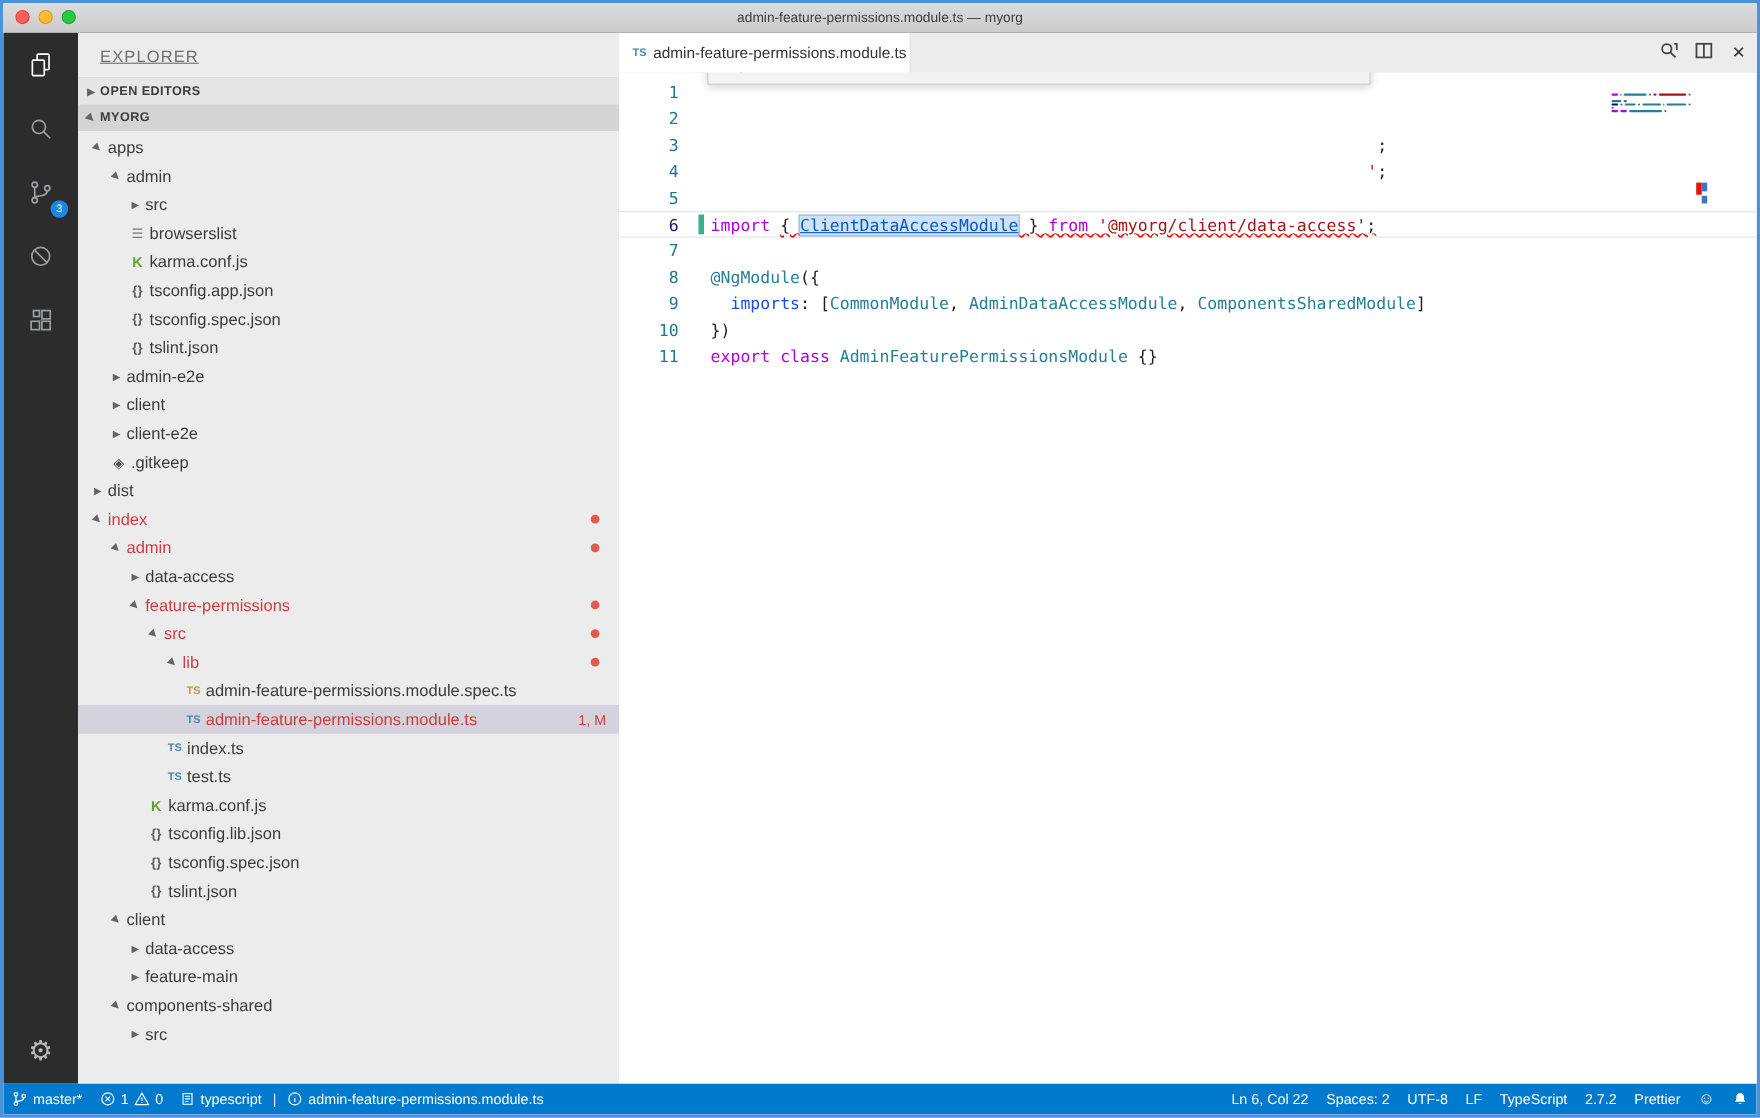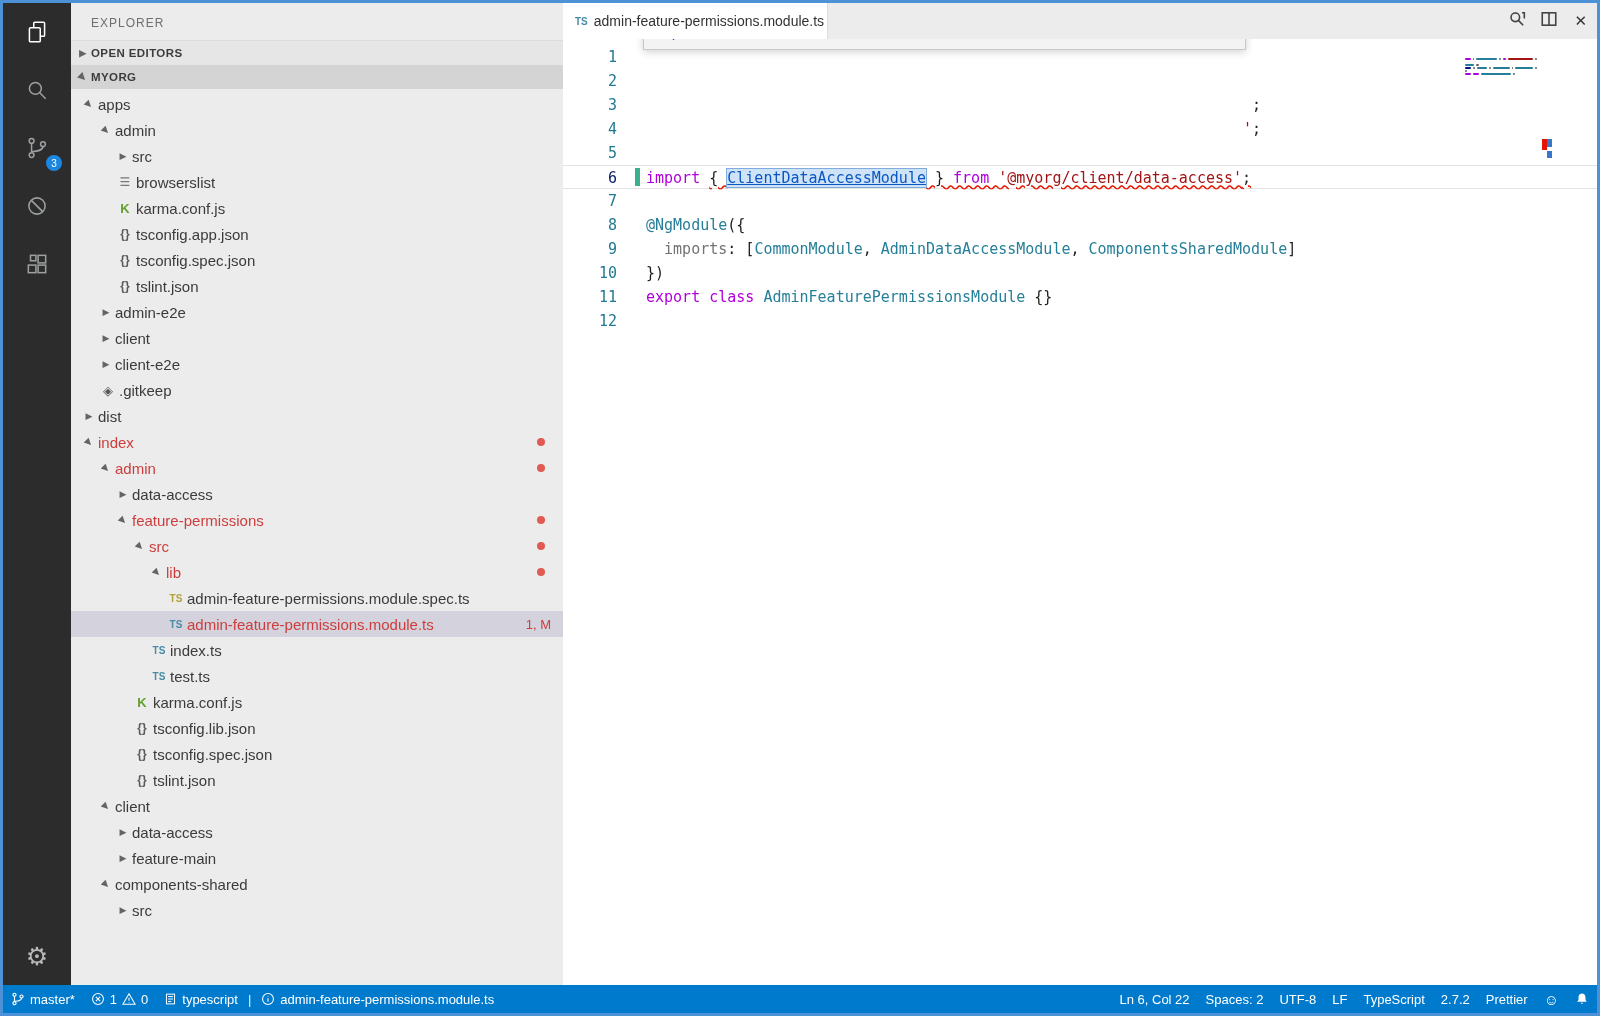--- a/index.html
+++ b/index.html
@@ -16,21 +16,21 @@
   .main{flex:1;display:flex;min-height:0;}
   
   .activitybar{width:68px;flex:0 0 68px;background:#2c2c2c;position:relative;}
   .act-item{height:58px;display:flex;align-items:center;justify-content:center;position:relative;cursor:pointer;}
   .act-item svg{stroke:#9da0a2;fill:none;stroke-width:1.4;}
   .act-item.active svg{stroke:#ffffff;}
   .scm-badge{position:absolute;right:9px;bottom:6px;background:#1b87e0;color:#fff;font-size:10px;min-width:16px;height:16px;border-radius:9px;display:flex;align-items:center;justify-content:center;}
   .act-gear{position:absolute;bottom:14px;left:0;width:68px;display:flex;justify-content:center;color:#b8b8b8;font-size:25px;cursor:pointer;}
   
   .sidebar{width:492px;flex:0 0 492px;background:#ececec;overflow:hidden;font-size:15px;color:#3b3b3b;position:relative;}
-  .sidebar-title{font-size:12px;letter-spacing:1px;color:#6f6f6f;padding:13px 0 10px 20px;}
+  .sidebar-title{font-size:15px;letter-spacing:1px;color:#6f6f6f;padding:13px 0 10px 20px;text-decoration:underline;}
   .section-header{height:24px;display:flex;align-items:center;font-size:11.5px;font-weight:bold;color:#3c3c3c;letter-spacing:.4px;padding-left:4px;cursor:pointer;}
   .section-header.oe{background:#e6e6e6;border-top:1px solid #ddd;}
   .section-header.root{background:#d4d4d4;}
   .twistie{display:inline-block;width:16px;font-size:9px;color:#646465;text-align:center;flex:0 0 16px;}
   .twistie.open{transform:rotate(45deg);}
   .tree{padding-top:2px;}
   .tree-row{height:26px;display:flex;align-items:center;position:relative;cursor:pointer;white-space:nowrap;}
   .tree-row.red .tree-label{color:#cd3d3d;}
   .tree-row.selected{background:#d4d2dc;}
   .tree-label{margin-left:1px;}
@@ -54,21 +54,21 @@
   .code-area{flex:1;position:relative;overflow:hidden;font-family:"DejaVu Sans Mono",monospace;font-size:15px;}
   .code-lines{padding-top:6px;}
   .code-line{height:24px;line-height:24px;display:flex;position:relative;box-sizing:border-box;white-space:pre;}
   .line-num{flex:0 0 54px;text-align:right;padding-right:26px;color:#237893;user-select:none;}
   .code-line.current .line-num{color:#0b216f;}
   .code-line.current{border-top:1px solid #e3e3e3;border-bottom:1px solid #e3e3e3;}
   .mod-bar{position:absolute;left:72px;top:2px;bottom:2px;width:5px;background:#3caf8f;}
   .line-content{margin-left:3px;}
   .tk.kw{color:#af00db;}
   .tk.type{color:#267f99;}
-  .tk.var{color:#737373;}
+  .tk.var{color:#1d4ed8;}
   .tk.str{color:#a31515;}
   .tk.plain{color:#1e1e1e;}
   .tk.sq{text-decoration:underline;text-decoration-style:wavy;text-decoration-color:#e51400;}
   .tk.link{color:#0b57c2;background:#cfe3f8;outline:1px solid #7fabdd;text-decoration:underline;}
   .line-fragment{position:absolute;height:24px;line-height:24px;white-space:pre;}
   
   .hover{position:absolute;left:80px;top:-24px;width:601px;background:#f3f3f3;border:1px solid #c8c8c8;box-shadow:0 2px 8px rgba(0,0,0,.18);z-index:10;font-size:14.5px;}
   .hover .sec{padding:6px 10px;line-height:21px;white-space:pre-wrap;}
   .hover .sec + .sec{border-top:1px solid #cccccc;}
   .hover .sec.msg{color:#1e1e1e;background:#fbfbfb;}
@@ -85,20 +85,28 @@
   .sb-item{display:flex;align-items:center;gap:5px;padding:0 8px;height:100%;cursor:pointer;white-space:nowrap;}
   .sb-item svg{flex:0 0 auto;}
   .sb-sep{padding:0 2px;opacity:.9;}
   .sb-smiley{font-size:15px;}
 </style>
 </head>
 <body>
 
 <div class="window">
 
+  <div class="titlebar">
+    <div class="traffic">
+      <span class="tl red"></span>
+      <span class="tl yellow"></span>
+      <span class="tl green"></span>
+    </div>
+    <div class="win-title">admin-feature-permissions.module.ts — myorg</div>
+  </div>
 
   <div class="main">
 
     <div class="activitybar">
       <div class="act-item active">
         <svg width="26" height="26" viewBox="0 0 24 24">
             <rect x="9" y="3" width="10" height="13" rx="1"></rect>
             <rect x="5" y="8" width="10" height="13" rx="1" fill="#2c2c2c"></rect>
           </svg>
       </div>
@@ -308,21 +316,20 @@
             <div class="code-line"><span class="line-num">2</span><span class="line-content"></span></div>
             <div class="code-line"><span class="line-num">3</span><span class="line-content"></span></div>
             <div class="code-line"><span class="line-num">4</span><span class="line-content"></span></div>
             <div class="code-line"><span class="line-num">5</span><span class="line-content"></span></div>
             <div class="code-line current"><span class="line-num">6</span><span class="mod-bar"></span><span class="line-content"><span class="tk kw">import </span><span class="tk plain sq">{ </span><span class="tk type link">ClientDataAccessModule</span><span class="tk plain sq"> } </span><span class="tk kw sq">from </span><span class="tk str sq">'@myorg/client/data-access'</span><span class="tk plain sq">;</span></span></div>
             <div class="code-line"><span class="line-num">7</span><span class="line-content"></span></div>
             <div class="code-line"><span class="line-num">8</span><span class="line-content"><span class="tk type">@NgModule</span><span class="tk plain">({</span></span></div>
             <div class="code-line"><span class="line-num">9</span><span class="line-content"><span class="tk var">  imports</span><span class="tk plain">: [</span><span class="tk type">CommonModule</span><span class="tk plain">, </span><span class="tk type">AdminDataAccessModule</span><span class="tk plain">, </span><span class="tk type">ComponentsSharedModule</span><span class="tk plain">]</span></span></div>
             <div class="code-line"><span class="line-num">10</span><span class="line-content"><span class="tk plain">})</span></span></div>
             <div class="code-line"><span class="line-num">11</span><span class="line-content"><span class="tk kw">export </span><span class="tk kw">class </span><span class="tk type">AdminFeaturePermissionsModule</span><span class="tk plain"> {}</span></span></div>
-            <div class="code-line"><span class="line-num">12</span><span class="line-content"></span></div>
           </div>
 
         <div class="hover">
           <div class="sec" id="hover-signature"><span class="tk kw">export </span><span class="tk kw">class </span><span class="tk type">ClientDataAccessModule</span><span class="tk plain"> {}</span></div>
         </div>
 
         <div class="minimap" id="minimap">
             <div class="mm-row"></div>
             <div class="mm-row"></div>
             <div class="mm-row"></div>

